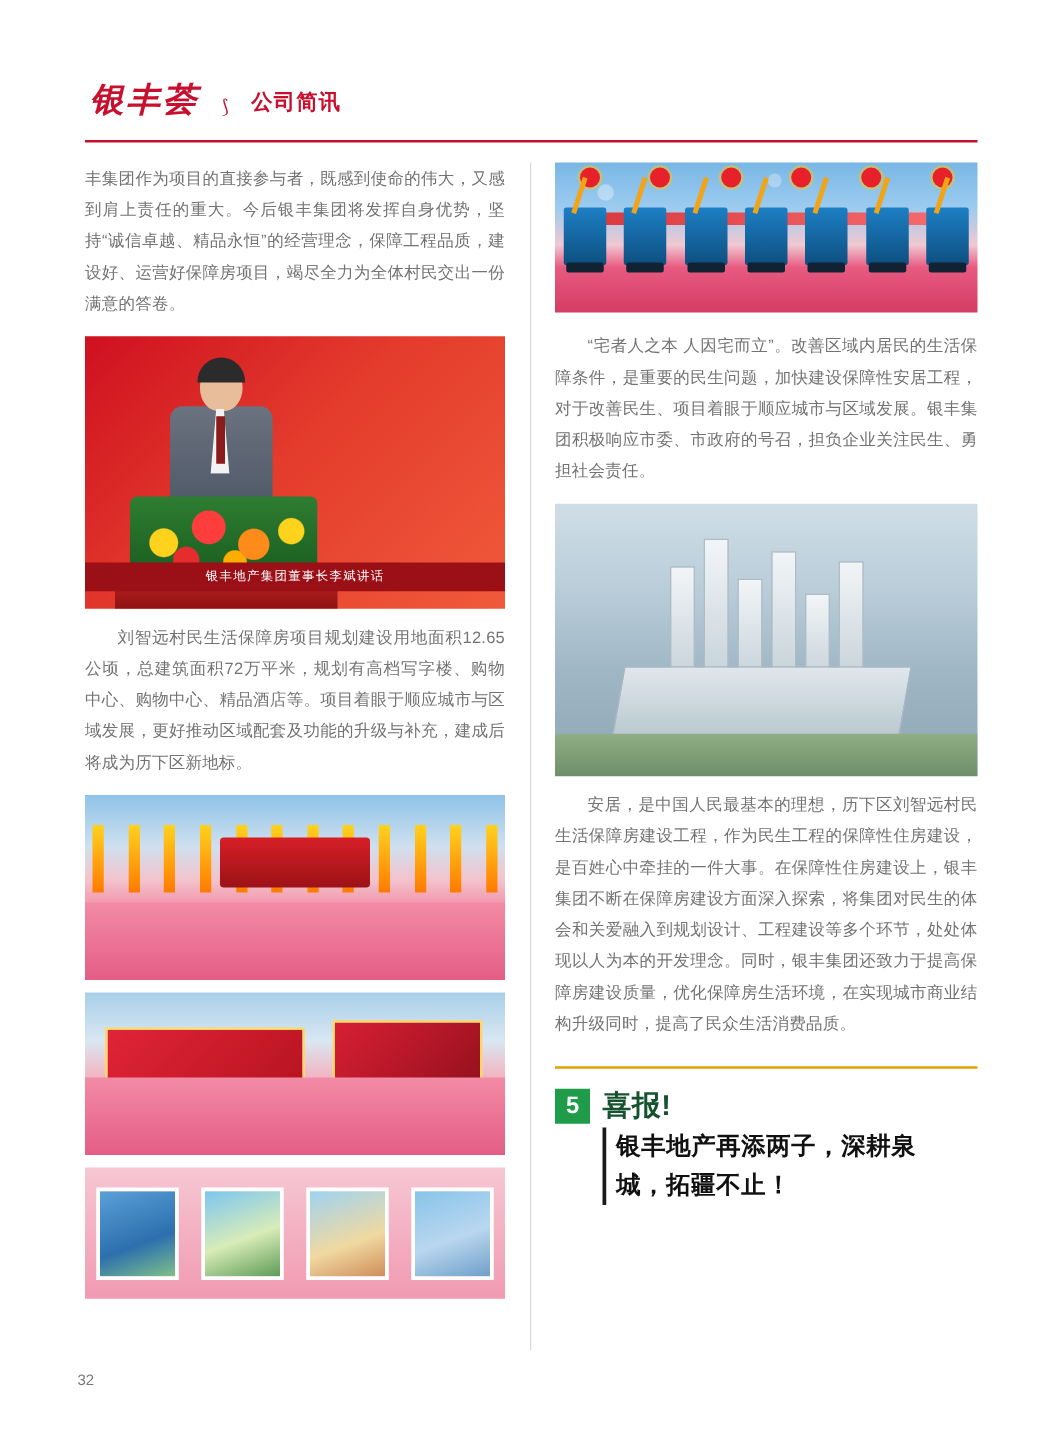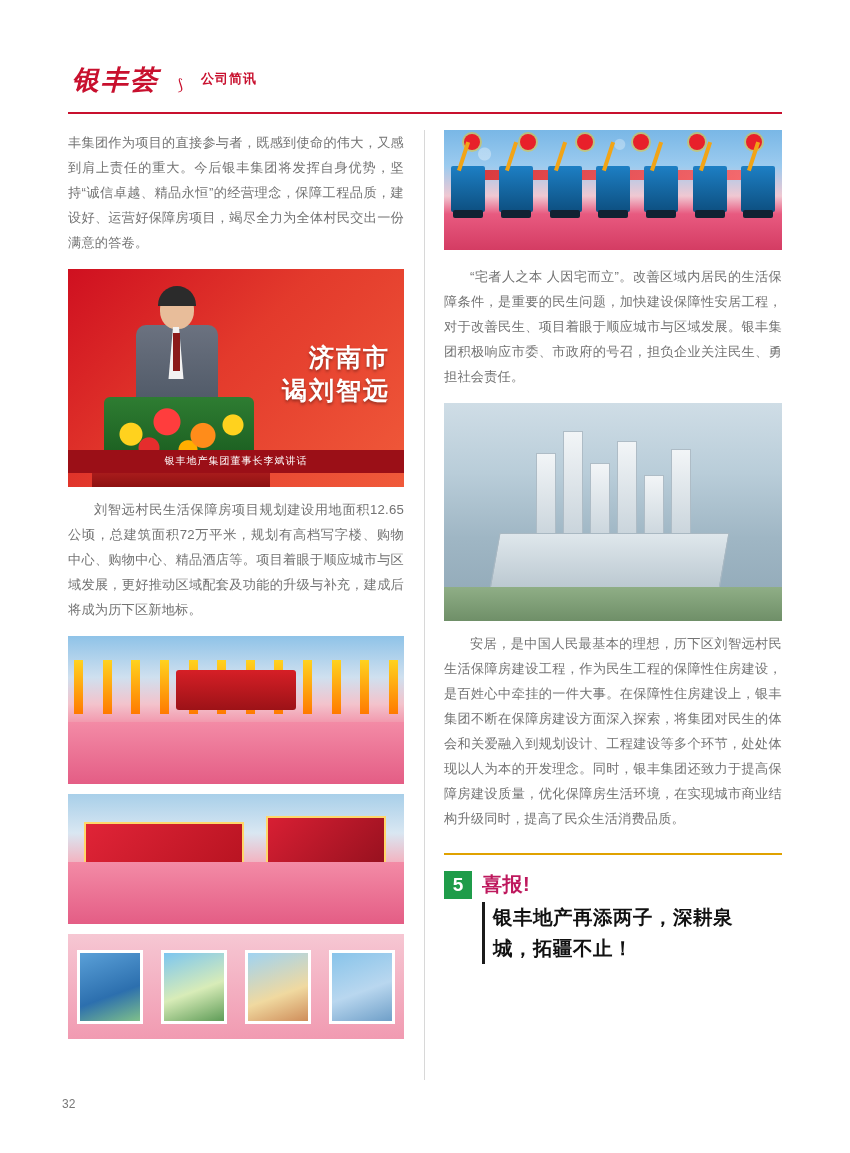--- a/index.html
+++ b/index.html
@@ -54,21 +54,21 @@
     left: 109px;
     top: 14px;
     font-family: "DejaVu Serif", serif;
     font-size: 15px;
     color: #c8102e;
   }
   .header-section {
     position: absolute;
     left: 133px;
     top: 8px;
-    font-size: 13px;
+    font-size: 17px;
     color: #c8102e;
     letter-spacing: 1px;
     font-weight: bold;
   }
 
   
   .col-left {
     position: absolute;
     left: 68px;
     top: 130px;
@@ -327,23 +327,23 @@
     width: 28px; height: 28px;
     background: #1f9c4a;
     color: #fff;
     font-size: 19px;
     font-weight: bold;
     display: flex; align-items: center; justify-content: center;
     flex: 0 0 auto;
     margin-top: 2px;
   }
   .headline-text {
-    font-size: 20px;
+    font-size: 23px;
     font-weight: bold;
-    color: #be185d;
+    color: #14532d;
     line-height: 31px;
     letter-spacing: 0.5px;
   }
   .headline-sub {
     font-size: 19.5px;
     font-weight: bold;
     color: #111;
     line-height: 31px;
     letter-spacing: 0.5px;
     border-left: 3px solid #1b1b1b;
@@ -386,24 +386,20 @@
     <div class="fig photo-speaker">
       <div class="speaker-figure">
         <div class="speaker-body"></div>
         <div class="speaker-head"></div>
         <div class="speaker-hair"></div>
         <div class="speaker-shirt"></div>
         <div class="speaker-tie"></div>
       </div>
       <div class="flowers"></div>
       <div class="podium"></div>
-      <div class="banner-text">
-        <div>济南市</div>
-        <div>谒刘智远</div>
-      </div>
       <div class="caption-bar">银丰地产集团董事长李斌讲话</div>
     </div>
 
     <div class="spacer-10"></div>
 
     <p class="body indent">刘智远村民生活保障房项目规划建设用地面积12.65公顷，总建筑面积72万平米，规划有高档写字楼、购物中心、购物中心、精品酒店等。项目着眼于顺应城市与区域发展，更好推动区域配套及功能的升级与补充，建成后将成为历下区新地标。</p>
 
     <div class="spacer-14"></div>
 
     <div class="fig photo-ceremony">

